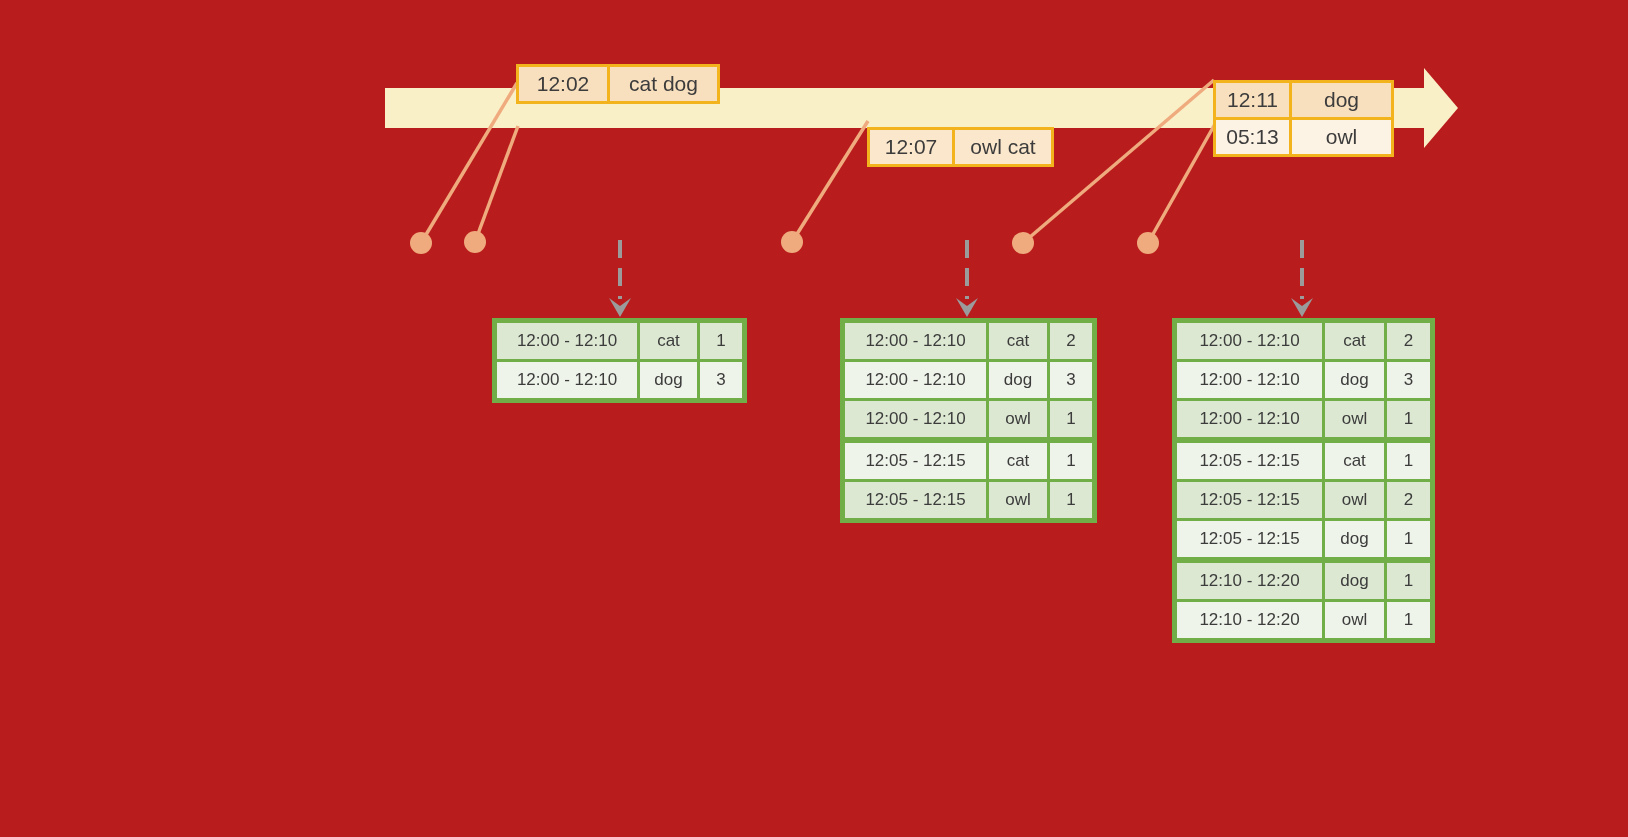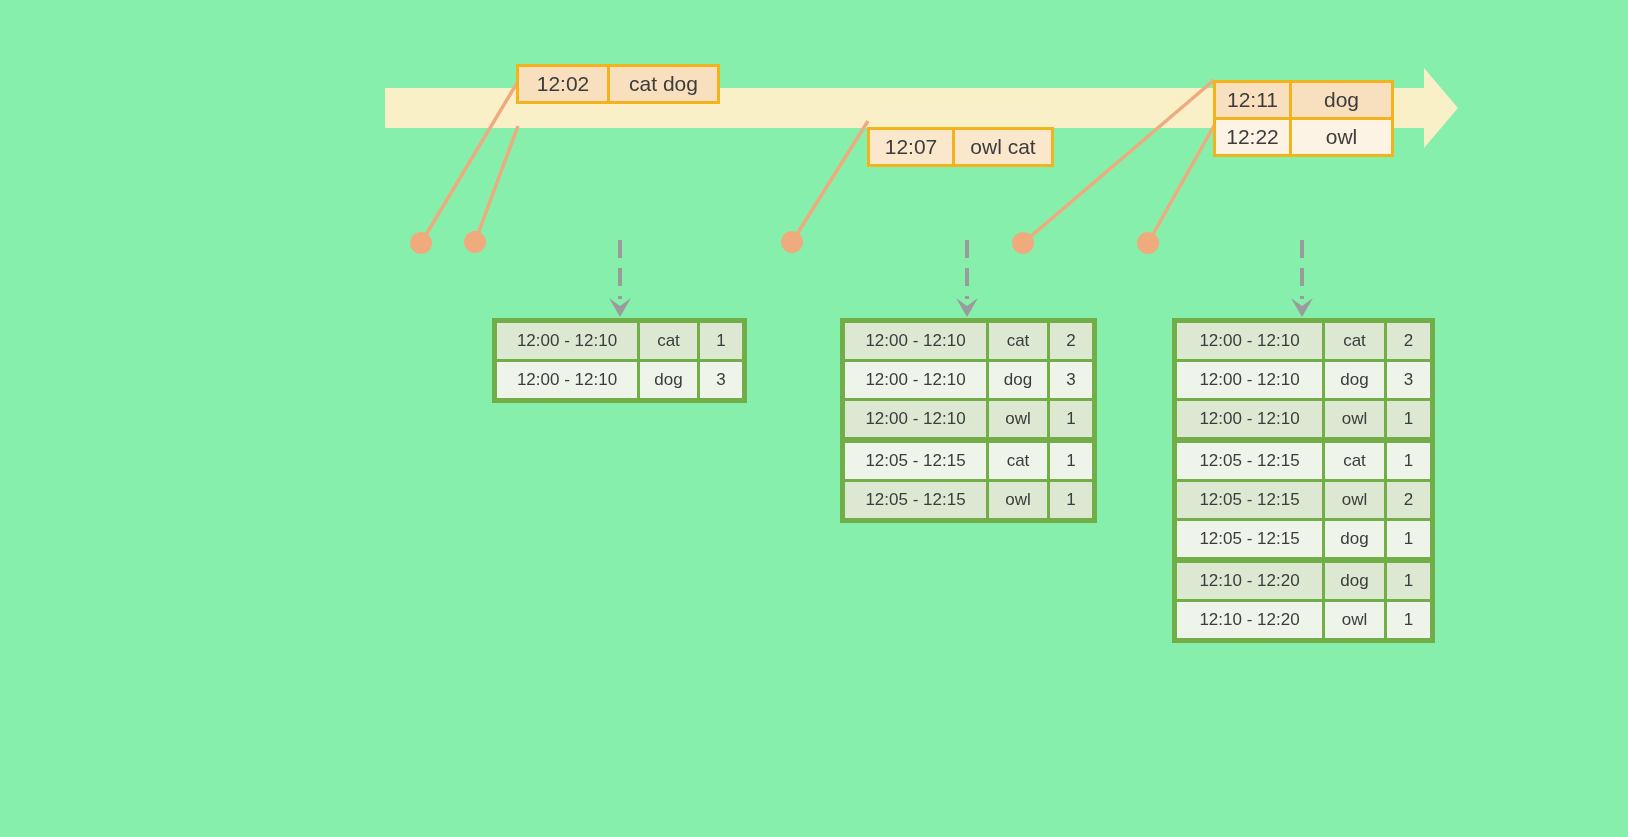--- a/index.html
+++ b/index.html
@@ -5,21 +5,21 @@
   html, body {
     margin: 0; padding: 0;
     width: 1628px; height: 837px;
     background: #000000;
     overflow: hidden;
     font-family: "Liberation Sans", sans-serif;
   }
   #canvas {
     position: relative;
     width: 1628px; height: 837px;
-    background: #86efac;
+    background: #b91c1c;
   }
   #connector-layer {
     position: absolute; left: 0; top: 0;
     width: 1628px; height: 837px;
   }
   .timeline-band { position: absolute; }
   .timeline-head {
     position: absolute;
     width: 0; height: 0;
     border-top: 40px solid transparent;
@@ -86,21 +86,21 @@
           <div class="ecell" style="width: 82px; border-right: 3px solid rgb(242, 179, 28); background: rgb(251, 231, 203); color: rgb(60, 60, 60);">12:07</div>
           <div class="ecell" style="width: 96px; background: rgb(251, 231, 203); color: rgb(60, 60, 60);">owl cat</div>
         </div>
       </div>
       <div class="ebox" style="left: 1213px; top: 73px; border: 3px solid rgb(242, 179, 28); margin-top: 7px;">
         <div class="erow">
           <div class="ecell" style="width: 73px; border-right: 3px solid rgb(242, 179, 28); background: rgb(248, 223, 190); color: rgb(60, 60, 60);">12:11</div>
           <div class="ecell" style="width: 99px; background: rgb(248, 223, 190); color: rgb(60, 60, 60);">dog</div>
         </div>
         <div class="erow" style="border-top: 3px solid rgb(242, 179, 28);">
-          <div class="ecell" style="width: 73px; border-right: 3px solid rgb(242, 179, 28); background: rgb(253, 243, 228); color: rgb(60, 60, 60);">12:22</div>
+          <div class="ecell" style="width: 73px; border-right: 3px solid rgb(242, 179, 28); background: rgb(253, 243, 228); color: rgb(60, 60, 60);">05:13</div>
           <div class="ecell" style="width: 99px; background: rgb(253, 243, 228); color: rgb(60, 60, 60);">owl</div>
         </div>
       </div>
     </div>
   <div id="result-tables">
       <div class="rtable" style="left: 492px; top: 318px; border: 5px solid rgb(113, 174, 72);">
         <div class="rrow">
           <div class="rcell" style="width: 140px; border-right: 3px solid rgb(113, 174, 72); background: rgb(220, 232, 210); color: rgb(60, 60, 60);">12:00 - 12:10</div>
           <div class="rcell" style="width: 57px; border-right: 3px solid rgb(113, 174, 72); background: rgb(220, 232, 210); color: rgb(60, 60, 60);">cat</div>
           <div class="rcell" style="width: 42px; background: rgb(220, 232, 210); color: rgb(60, 60, 60);">1</div>

